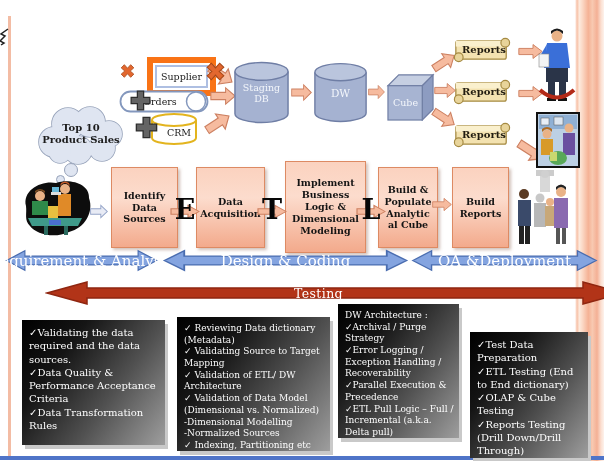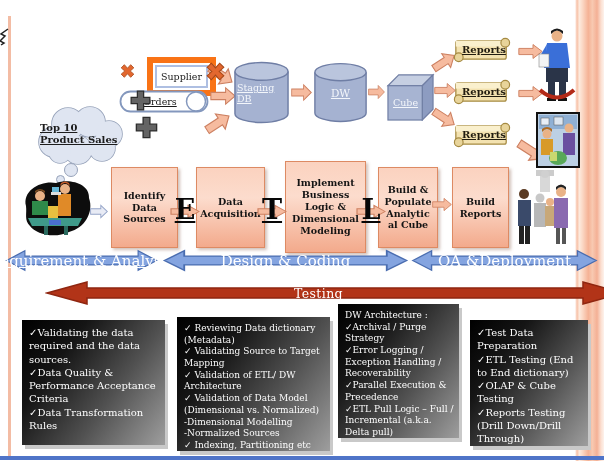--- a/index.html
+++ b/index.html
@@ -1,21 +1,21 @@
 <!DOCTYPE html>
 <html><head>
 <meta charset="utf-8">
 <style>
   html,body{margin:0;padding:0;background:#fff;}
   .canvas{position:relative;width:604px;height:461px;background:#ffffff;overflow:hidden;
           font-family:"DejaVu Serif",serif;color:#1a1a1a;}
   .abs{position:absolute;}
   svg{display:block;}
   .lbl{position:absolute;display:flex;align-items:center;justify-content:center;
-       pointer-events:none;text-decoration:underline;}
+       text-align:center;pointer-events:none;}
   .cloud-text{font-weight:bold;font-size:10px;line-height:1.18;color:#1c1c1c;}
   .supplier-box{background:#fff;border:6px solid #f97316;
        box-shadow:inset 0 0 0 2px #ffffff, inset 0 0 0 4px #aebfe2;
        display:flex;align-items:center;justify-content:center;font-size:9.5px;}
   .node-white{color:#f3f6fb;font-size:9.5px;line-height:1.15;}
   .scroll-label{font-size:10px;font-weight:bold;color:#211c10;}
   .pbox{display:flex;align-items:center;justify-content:center;text-align:center;
        font-weight:bold;font-size:9.5px;line-height:1.25;color:#141414;
        background:linear-gradient(180deg,#fbd2bf 0%,#fcdccd 38%,#f3aa8c 100%);
        border:1px solid #dd8a63;box-shadow:2px 2px 3px rgba(120,75,55,.35);padding:2px;}
@@ -113,20 +113,27 @@
     </svg>
     <div class="lbl" style="left:18px;top:0;width:46px;height:23px;font-size:9.5px;">Orders</div>
   </div>
   <svg class="abs" style="left:128px;top:88px;z-index:2;" width="25" height="25" viewBox="0 0 24 24">
     <path d="M9,3 h6 v6 h6 v6 h-6 v6 h-6 v-6 h-6 v-6 h6 Z" fill="#646464" stroke="#2e2e2e" stroke-width="1.2"></path>
   </svg>
   <svg class="abs" style="left:210px;top:86px;" width="26" height="20" viewBox="0 0 30 22" preserveAspectRatio="none">
     <polygon points="1,7 18,7 18,2 29,11 18,20 18,15 1,15" fill="#f6bb9f" stroke="#cd8162" stroke-width="1.2"></polygon>
   </svg>
 
+  <div class="abs" style="left:150px;top:113px;width:48px;height:33px;">
+    <svg width="48" height="33" viewBox="0 0 48 33">
+      <path d="M2,7 L2,25 A22,6 0 0 0 46,25 L46,7" fill="#ffffff" stroke="#e3b41e" stroke-width="2"></path>
+      <ellipse cx="24" cy="7" rx="22" ry="6" fill="#ffffff" stroke="#e3b41e" stroke-width="2"></ellipse>
+    </svg>
+    <div class="lbl" style="left:10px;top:10px;width:38px;height:18px;font-size:9.5px;">CRM</div>
+  </div>
   <svg class="abs" style="left:133px;top:114px;z-index:2;" width="27" height="27" viewBox="0 0 24 24">
     <path d="M9,3 h6 v6 h6 v6 h-6 v6 h-6 v-6 h-6 v-6 h6 Z" fill="#646464" stroke="#2e2e2e" stroke-width="1.2"></path>
   </svg>
   <svg class="abs" style="left:204px;top:112px;transform:rotate(-33deg);" width="28" height="22" viewBox="0 0 30 22" preserveAspectRatio="none">
     <polygon points="1,7 18,7 18,2 29,11 18,20 18,15 1,15" fill="#f6bb9f" stroke="#cd8162" stroke-width="1.2"></polygon>
   </svg>
 
   <div class="abs" style="left:233px;top:61px;width:57px;height:64px;">
     <svg width="57" height="64" viewBox="0 0 58 64">
       <path d="M2,10 L2,53 A27,9 0 0 0 56,53 L56,10" fill="#a5b2d1" stroke="#6f7ea5" stroke-width="1.5"></path>
@@ -332,21 +339,21 @@
   </div>
   <div class="abs dark-box fs9" style="left:338px;top:304px;width:121px;height:134px;">
     <ul>
       <li>DW Architecture :</li>
       <li>✓Archival / Purge Strategy</li>
       <li>✓Error Logging / Exception Handling / Recoverability</li>
       <li>✓Parallel Execution &amp; Precedence</li>
       <li>✓ETL Pull Logic – Full / Incremental (a.k.a. Delta pull)</li>
     </ul>
   </div>
-  <div class="abs dark-box fs10" style="left:470px;top:320px;width:118px;height:126px;">
+  <div class="abs dark-box fs10" style="left:470px;top:332px;width:118px;height:126px;">
     <ul>
       <li>✓Test Data Preparation</li>
       <li>✓ETL Testing (End to End dictionary)</li>
       <li>✓OLAP &amp; Cube Testing</li>
       <li>✓Reports Testing (Drill Down/Drill Through)</li>
     </ul>
   </div>
 
 </div>
 

